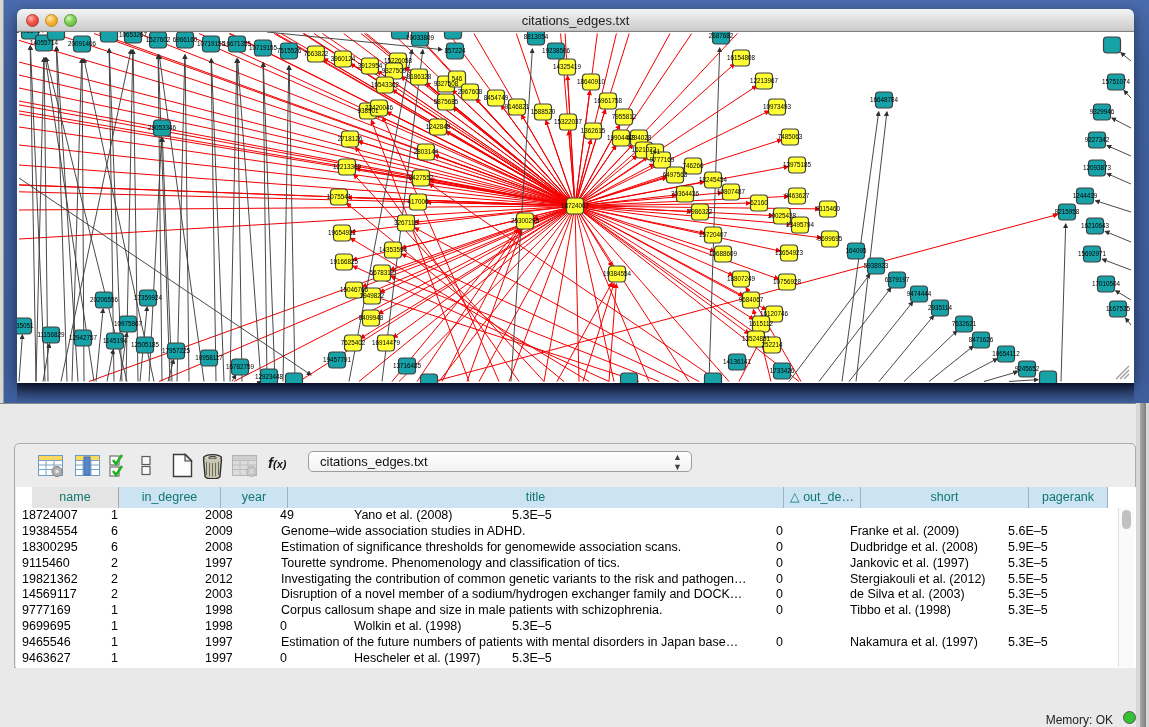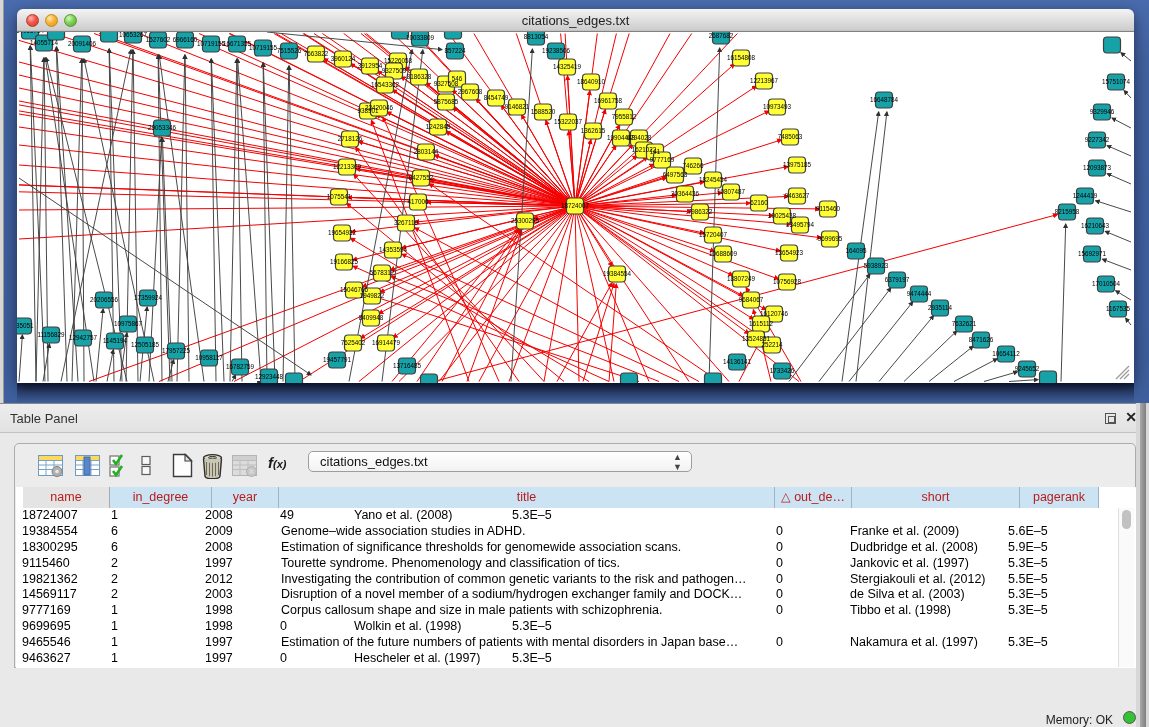--- a/index.html
+++ b/index.html
@@ -27,21 +27,21 @@
 #pico1:before{content:'';position:absolute;left:2px;top:2px;width:5px;height:5px;border:1px solid #555}
 #pico2{position:absolute;right:12px;top:5px;font-size:14px;font-weight:bold;color:#222}
 #inner{position:absolute;left:14px;top:39px;width:1122px;height:225px;background:#ececec;
  border:1px solid #ababab;border-radius:5px 5px 0 0}
 #toolbar{position:absolute;left:16px;top:0;width:100%;height:43px}
 #tablebg{position:absolute;left:1px;top:43px;width:1120px;height:181px;background:#fff}
 .ti{position:absolute;top:9px}
 #combo{position:absolute;left:277px;top:7px;width:384px;height:21px;border:1px solid #9d9d9d;border-radius:5px;
  background:linear-gradient(180deg,#fff,#f2f2f2);font-size:13px;color:#111;line-height:19px;padding-left:11px}
 #combo .ar{position:absolute;right:9px;top:0;font-size:9px;color:#444;line-height:10px}
-#thead{position:absolute;left:8px;top:43px;width:1076px;height:21px;display:flex;font-size:12.5px;color:#b91c1c}
+#thead{position:absolute;left:17px;top:43px;width:1076px;height:21px;display:flex;font-size:12.5px;color:#0f766e}
 #thead div{border-right:1px solid #9eb4c6;background:#cbe3f3;text-align:center;line-height:20px;height:21px}
 #thead .h0{width:87px;background:#e4e4e4;border-right:1px solid #aaa}
 #thead .h1{width:102px} #thead .h2{width:67px} #thead .h3{width:496px}
 #thead .h4{width:77px} #thead .h5{width:168px} #thead .h6{width:79px}
 #tbody{position:absolute;left:1px;top:64px;width:1076px;height:159px;font-size:12.5px;color:#000}
 .tr{display:flex;height:15.9px;line-height:15.9px;white-space:nowrap}
 .tr div{overflow:hidden}
 .c0{width:87px;padding-left:6px} .c1{width:102px;padding-left:8px} .c2{width:67px;padding-left:0px}
 .c3{width:496px;padding-left:9px} .c4{width:77px;padding-left:8px} .c5{width:163px;padding-left:5px}
 .c6{width:84px;padding-left:0px}
@@ -581,25 +581,20 @@
 <text x="387" y="344.5">16914479</text>
 </g>
 <g stroke="#9a9a9a" stroke-width="1.2">
             <line x1="1117" y1="379" x2="1130" y2="366"></line>
             <line x1="1121" y1="379" x2="1130" y2="370"></line>
             <line x1="1125" y1="379" x2="1130" y2="374"></line>
           </g>
 </svg></div>
  </div>
  <div id="panel">
-  <div id="phead">
-        <div class="t">Table Panel</div>
-        <div id="pico1"></div>
-        <div id="pico2">✕</div>
-      </div>
   <div id="inner">
    <div id="tablebg"></div>
    <div id="toolbar">
      <svg class="ti" style="left:6px" width="27" height="25" viewBox="0 0 27 25">
        <rect x="1.5" y="2.5" width="24" height="20" fill="#fff" stroke="#6d9cc3"></rect>
        <rect x="2" y="3" width="23" height="4.5" fill="#ffd95e"></rect>
        <path d="M2 7.5h23M2 12h23M2 16.5h23M9 7.5V22M17 7.5V22" stroke="#7aa3c6" fill="none"></path>
        <circle cx="20" cy="18.5" r="5" fill="#b0b0b0" stroke="#808080"></circle>
        <circle cx="20" cy="18.5" r="1.8" fill="#e8e8e8"></circle>
           </svg>

